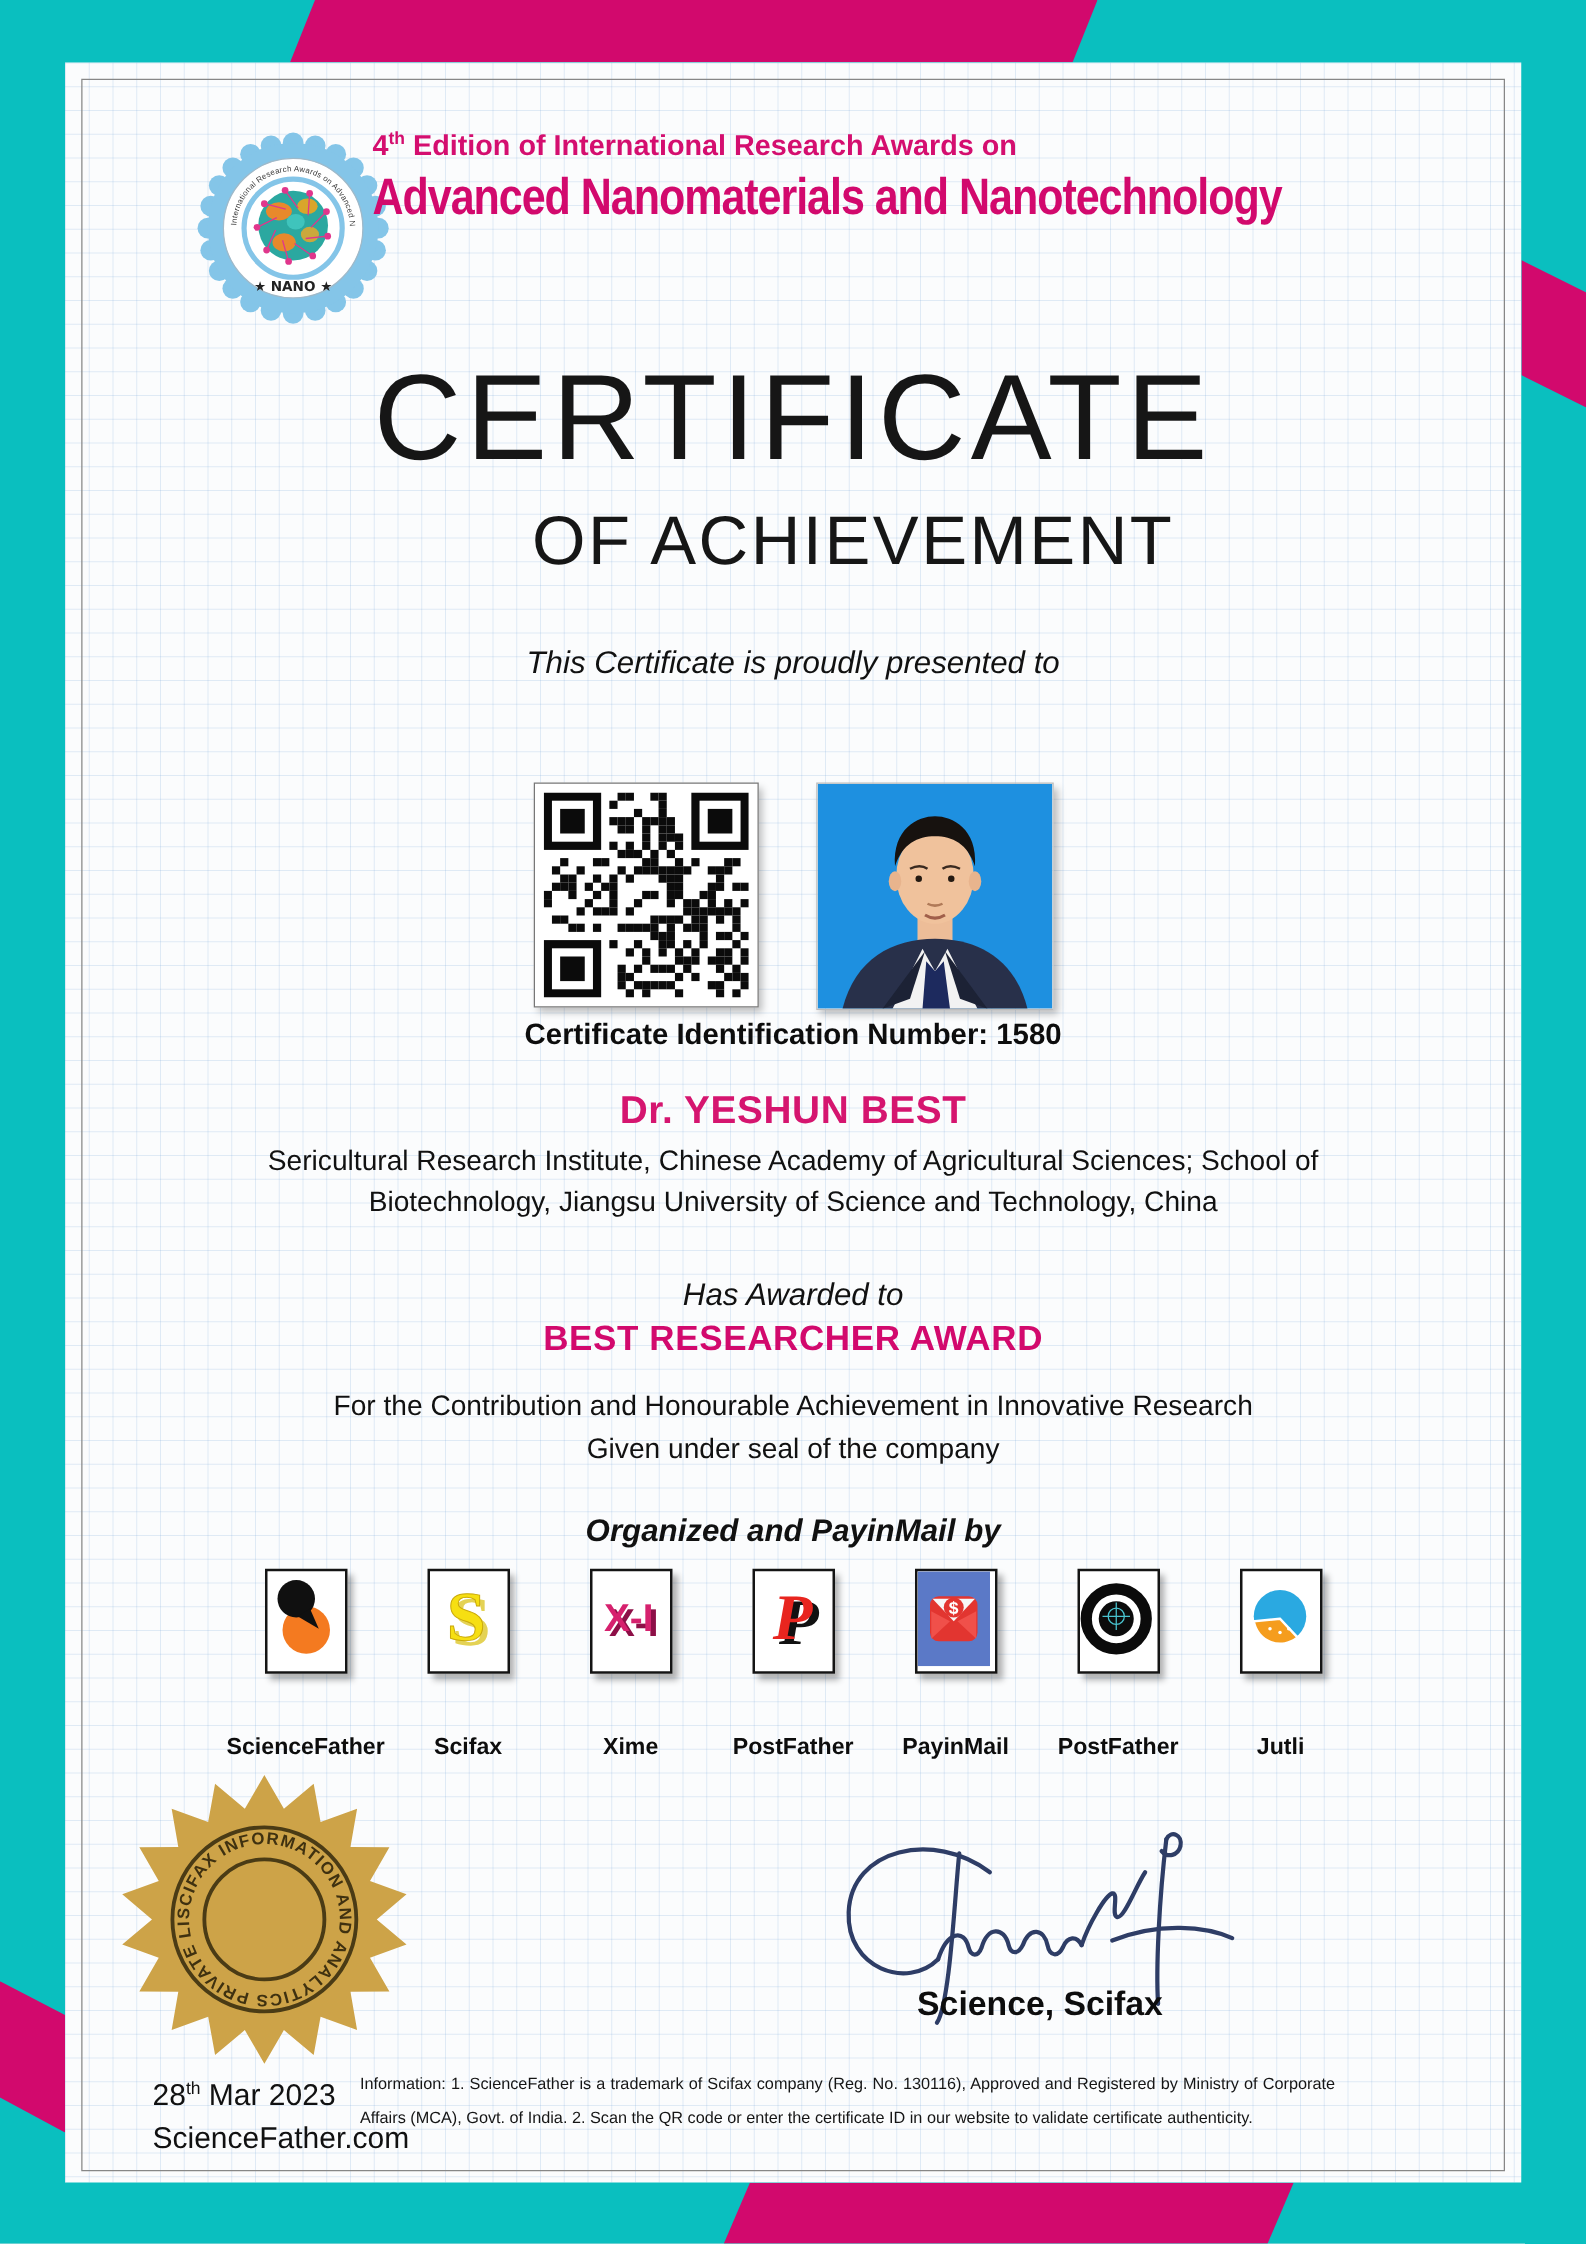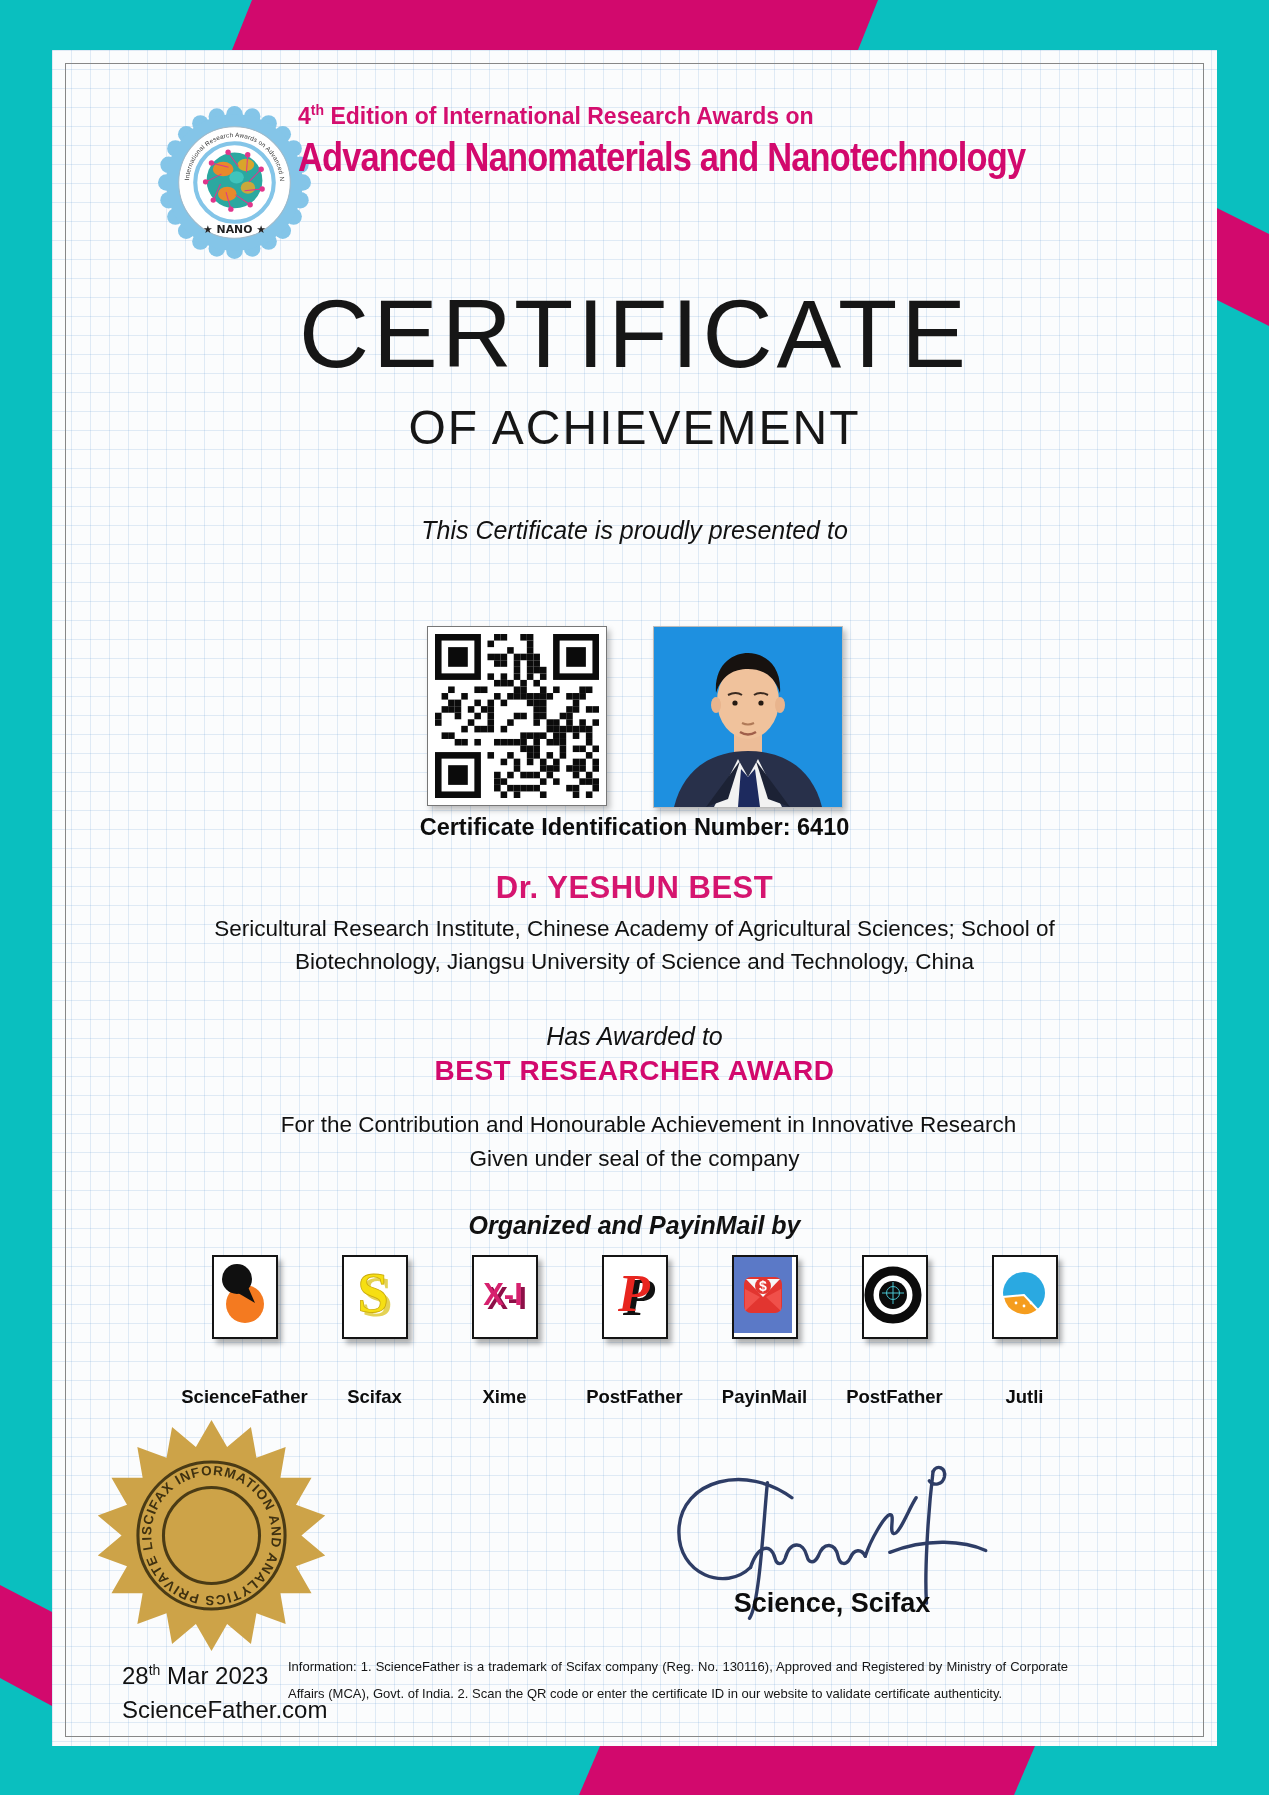--- a/index.html
+++ b/index.html
@@ -25,34 +25,34 @@
 
   .abs{position:absolute;}
   .ctr{left:0;width:100%;text-align:center;}
 
   .edition{left:246px;top:52px;font-size:23px;font-weight:bold;color:#d40e6f;}
   .edition sup{font-size:14px;}
   .main-title{left:246px;top:84px;font-size:41px;font-weight:bold;color:#d2096d;
     transform:scaleX(.84);transform-origin:left top;letter-spacing:-1px;white-space:nowrap;}
 
   .cert-title{top:228px;font-size:97px;font-weight:300;color:#161616;letter-spacing:4px;}
-  .cert-sub{top:350px;font-size:48px;font-weight:300;color:#161616;letter-spacing:2px;}
+  .cert-sub{top:350px;font-size:55px;font-weight:300;color:#161616;letter-spacing:2px;margin-left:48px;}
   .presented{top:466px;font-size:25px;font-style:italic;font-weight:500;color:#111;}
 
   .qr-box{left:375px;top:576px;width:178px;height:178px;background:#fff;border:1px solid #777;
     box-shadow:3px 4px 6px rgba(0,0,0,.25);display:flex;align-items:center;justify-content:center;}
   .photo-box{left:601px;top:576px;width:188px;height:180px;border:1px solid #bbb;
     box-shadow:3px 4px 6px rgba(0,0,0,.25);overflow:hidden;}
 
   .certid{top:764px;font-size:23.5px;font-weight:bold;color:#0d0d0d;}
   .name{top:820px;font-size:31px;font-weight:bold;color:#d5156f;letter-spacing:.5px;}
   .affil{top:862px;font-size:22.5px;color:#111;line-height:33px;}
   .has-awarded{top:972px;font-size:25px;font-style:italic;font-weight:500;color:#111;}
   .award-title{top:1005px;font-size:28px;font-weight:bold;color:#d2096d;letter-spacing:.5px;}
-  .award-l1{top:1062px;font-size:22.5px;color:#111;padding-left:14px;}
+  .award-l1{top:1062px;font-size:22.5px;color:#111;}
   .award-l2{top:1096px;font-size:22.5px;color:#111;}
   .sponsor-head{top:1161px;font-size:25px;font-style:italic;font-weight:600;color:#111;}
 
   .sponsor-row{left:50%;top:1205px;transform:translateX(-50%);display:flex;}
   .sponsor-cell{width:130px;display:flex;flex-direction:column;align-items:center;}
   .sponsor-box{width:62px;height:80px;background:#fff;border:2px solid #141414;
     box-shadow:4px 5px 5px rgba(0,0,0,.3);overflow:hidden;}
   .sponsor-label{margin-top:47px;font-size:18.5px;font-weight:bold;color:#0d0d0d;text-align:center;}
 
   .gold-seal{left:42px;top:1368px;}
@@ -372,21 +372,21 @@
         <ellipse cx="126" cy="78" rx="5" ry="8" fill="#e8b48d"></ellipse>
         <path d="M74 68 Q82 64 88 68" stroke="#3a2a20" stroke-width="2" fill="none"></path>
         <path d="M100 68 Q106 64 114 68" stroke="#3a2a20" stroke-width="2" fill="none"></path>
         <circle cx="81" cy="76" r="2.6" fill="#241a12"></circle>
         <circle cx="107" cy="76" r="2.6" fill="#241a12"></circle>
         <path d="M88 96 Q94 99 100 96" stroke="#b07a58" stroke-width="2" fill="none"></path>
         <path d="M86 105 Q94 110 102 105" stroke="#a05f4a" stroke-width="2.4" fill="none"></path>
       </svg>
     </div>
 
-    <div class="abs ctr certid">Certificate Identification Number: 6410</div>
+    <div class="abs ctr certid">Certificate Identification Number: 1580</div>
 
     <div class="abs ctr name">Dr. YESHUN BEST</div>
     <div class="abs ctr affil">
       <div>Sericultural Research Institute, Chinese Academy of Agricultural Sciences; School of</div>
       <div>Biotechnology, Jiangsu University of Science and Technology, China</div>
     </div>
 
     <div class="abs ctr has-awarded">Has Awarded to</div>
     <div class="abs ctr award-title">BEST RESEARCHER AWARD</div>
     <div class="abs ctr award-l1">For the Contribution and Honourable Achievement in Innovative Research</div>

